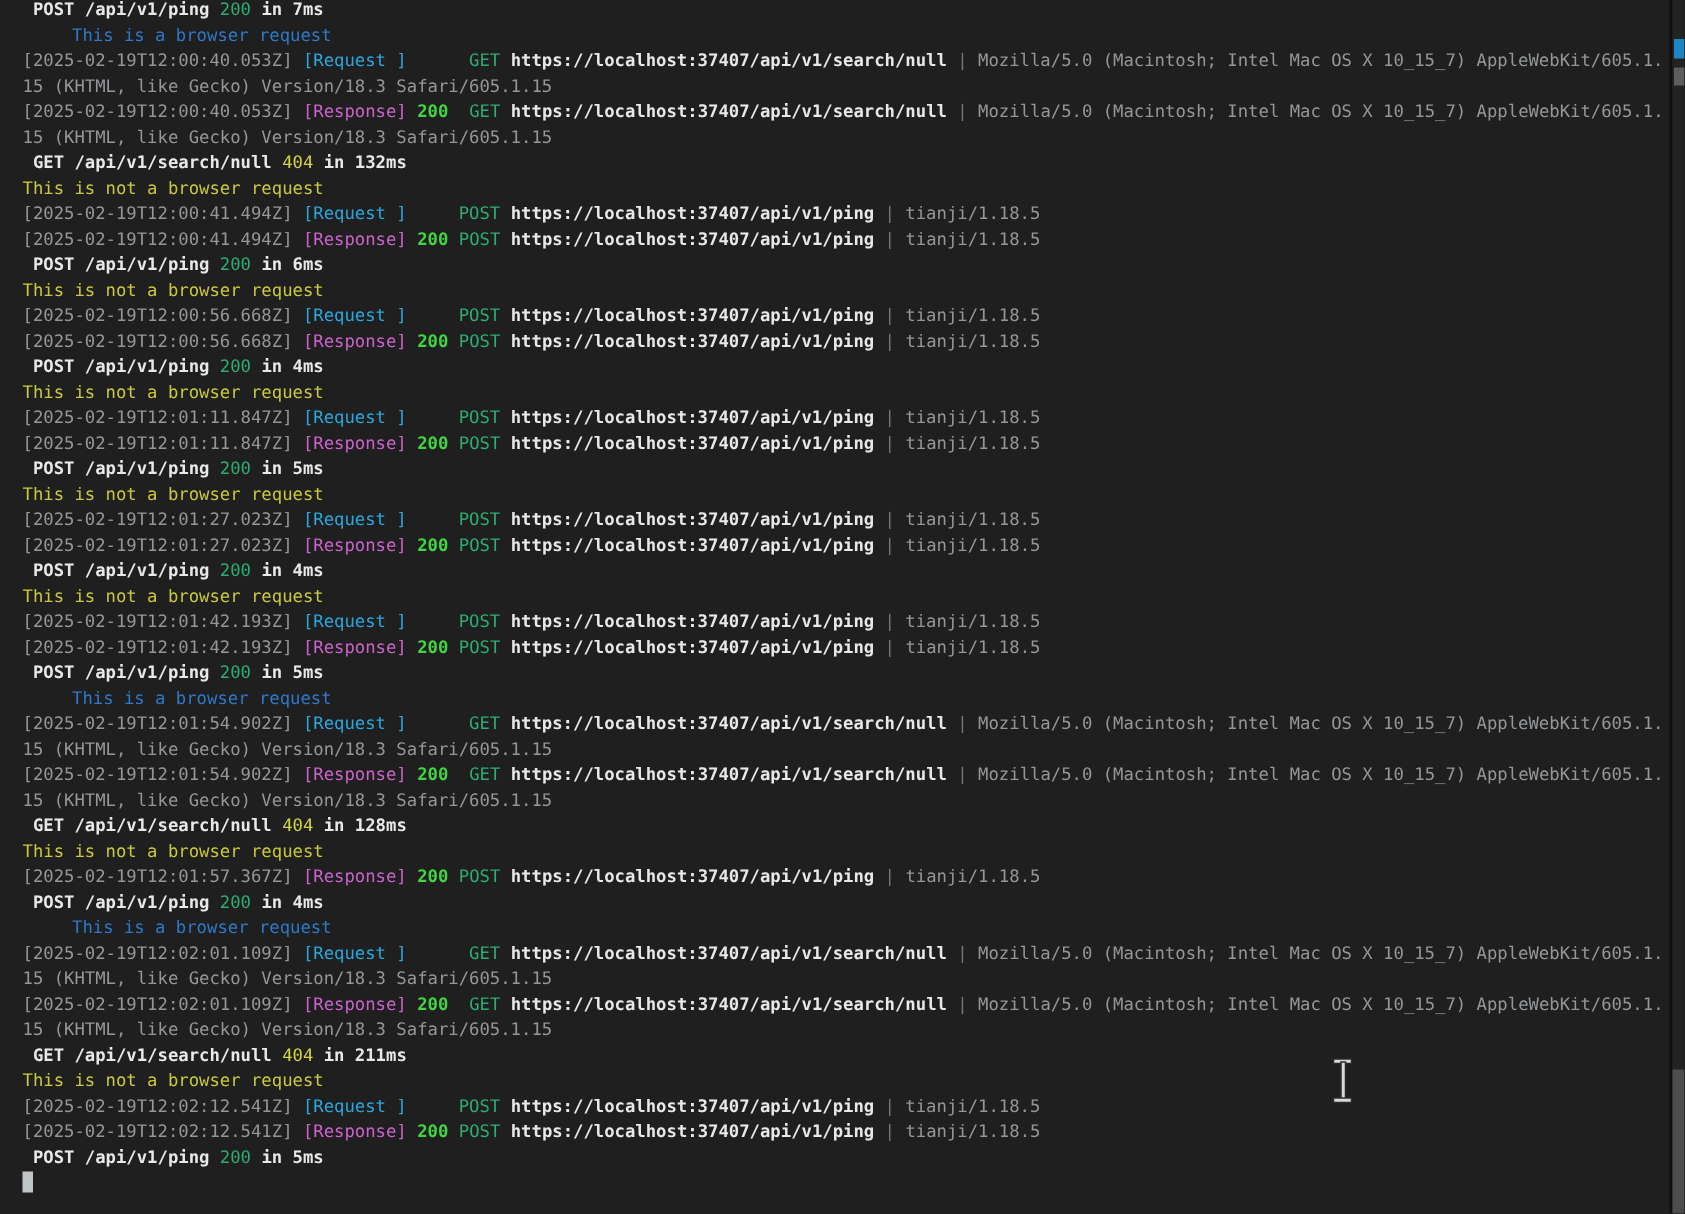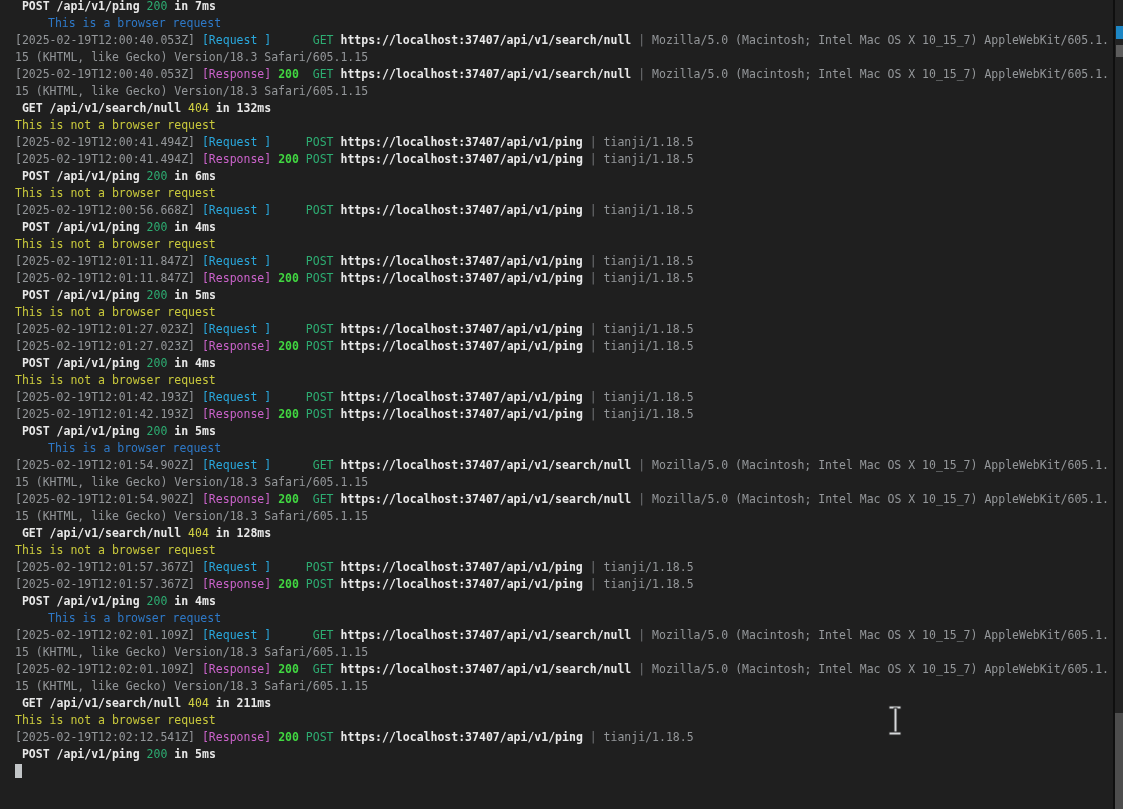--- a/index.html
+++ b/index.html
@@ -68,50 +68,51 @@
     <div class="row"><span class="c-ts">15 (KHTML, like Gecko) Version/18.3 Safari/605.1.15</span></div>
     <div class="row"><span class="c-ts">[2025-02-19T12:00:40.053Z] </span><span class="c-resp">[Response]</span><span class="c-p"> </span><span class="c-ok">200</span><span class="c-p">  </span><span class="c-m">GET</span><span class="c-p"> </span><span class="c-url">https://localhost:37407/api/v1/search/null</span><span class="c-dim"> | </span><span class="c-ts">Mozilla/5.0 (Macintosh; Intel Mac OS X 10_15_7) AppleWebKit/605.1.</span></div>
     <div class="row"><span class="c-ts">15 (KHTML, like Gecko) Version/18.3 Safari/605.1.15</span></div>
     <div class="row"><span class="c-w"> GET /api/v1/search/null </span><span class="c-e">404</span><span class="c-w"> in 132ms</span></div>
     <div class="row"><span class="c-y">This is not a browser request</span></div>
     <div class="row"><span class="c-ts">[2025-02-19T12:00:41.494Z] </span><span class="c-req">[Request ]</span><span class="c-p">     </span><span class="c-m">POST</span><span class="c-p"> </span><span class="c-url">https://localhost:37407/api/v1/ping</span><span class="c-dim"> | </span><span class="c-ts">tianji/1.18.5</span></div>
     <div class="row"><span class="c-ts">[2025-02-19T12:00:41.494Z] </span><span class="c-resp">[Response]</span><span class="c-p"> </span><span class="c-ok">200</span><span class="c-p"> </span><span class="c-m">POST</span><span class="c-p"> </span><span class="c-url">https://localhost:37407/api/v1/ping</span><span class="c-dim"> | </span><span class="c-ts">tianji/1.18.5</span></div>
     <div class="row"><span class="c-w"> POST /api/v1/ping </span><span class="c-s">200</span><span class="c-w"> in 6ms</span></div>
     <div class="row"><span class="c-y">This is not a browser request</span></div>
     <div class="row"><span class="c-ts">[2025-02-19T12:00:56.668Z] </span><span class="c-req">[Request ]</span><span class="c-p">     </span><span class="c-m">POST</span><span class="c-p"> </span><span class="c-url">https://localhost:37407/api/v1/ping</span><span class="c-dim"> | </span><span class="c-ts">tianji/1.18.5</span></div>
+    <div class="row"><span class="c-ts">[2025-02-19T12:00:56.668Z] </span><span class="c-resp">[Response]</span><span class="c-p"> </span><span class="c-ok">200</span><span class="c-p"> </span><span class="c-m">POST</span><span class="c-p"> </span><span class="c-url">https://localhost:37407/api/v1/ping</span><span class="c-dim"> | </span><span class="c-ts">tianji/1.18.5</span></div>
     <div class="row"><span class="c-w"> POST /api/v1/ping </span><span class="c-s">200</span><span class="c-w"> in 4ms</span></div>
     <div class="row"><span class="c-y">This is not a browser request</span></div>
     <div class="row"><span class="c-ts">[2025-02-19T12:01:11.847Z] </span><span class="c-req">[Request ]</span><span class="c-p">     </span><span class="c-m">POST</span><span class="c-p"> </span><span class="c-url">https://localhost:37407/api/v1/ping</span><span class="c-dim"> | </span><span class="c-ts">tianji/1.18.5</span></div>
     <div class="row"><span class="c-ts">[2025-02-19T12:01:11.847Z] </span><span class="c-resp">[Response]</span><span class="c-p"> </span><span class="c-ok">200</span><span class="c-p"> </span><span class="c-m">POST</span><span class="c-p"> </span><span class="c-url">https://localhost:37407/api/v1/ping</span><span class="c-dim"> | </span><span class="c-ts">tianji/1.18.5</span></div>
     <div class="row"><span class="c-w"> POST /api/v1/ping </span><span class="c-s">200</span><span class="c-w"> in 5ms</span></div>
     <div class="row"><span class="c-y">This is not a browser request</span></div>
     <div class="row"><span class="c-ts">[2025-02-19T12:01:27.023Z] </span><span class="c-req">[Request ]</span><span class="c-p">     </span><span class="c-m">POST</span><span class="c-p"> </span><span class="c-url">https://localhost:37407/api/v1/ping</span><span class="c-dim"> | </span><span class="c-ts">tianji/1.18.5</span></div>
     <div class="row"><span class="c-ts">[2025-02-19T12:01:27.023Z] </span><span class="c-resp">[Response]</span><span class="c-p"> </span><span class="c-ok">200</span><span class="c-p"> </span><span class="c-m">POST</span><span class="c-p"> </span><span class="c-url">https://localhost:37407/api/v1/ping</span><span class="c-dim"> | </span><span class="c-ts">tianji/1.18.5</span></div>
     <div class="row"><span class="c-w"> POST /api/v1/ping </span><span class="c-s">200</span><span class="c-w"> in 4ms</span></div>
     <div class="row"><span class="c-y">This is not a browser request</span></div>
     <div class="row"><span class="c-ts">[2025-02-19T12:01:42.193Z] </span><span class="c-req">[Request ]</span><span class="c-p">     </span><span class="c-m">POST</span><span class="c-p"> </span><span class="c-url">https://localhost:37407/api/v1/ping</span><span class="c-dim"> | </span><span class="c-ts">tianji/1.18.5</span></div>
     <div class="row"><span class="c-ts">[2025-02-19T12:01:42.193Z] </span><span class="c-resp">[Response]</span><span class="c-p"> </span><span class="c-ok">200</span><span class="c-p"> </span><span class="c-m">POST</span><span class="c-p"> </span><span class="c-url">https://localhost:37407/api/v1/ping</span><span class="c-dim"> | </span><span class="c-ts">tianji/1.18.5</span></div>
     <div class="row"><span class="c-w"> POST /api/v1/ping </span><span class="c-s">200</span><span class="c-w"> in 5ms</span></div>
     <div class="row"><span class="c-b">This is a browser request</span></div>
     <div class="row"><span class="c-ts">[2025-02-19T12:01:54.902Z] </span><span class="c-req">[Request ]</span><span class="c-p">      </span><span class="c-m">GET</span><span class="c-p"> </span><span class="c-url">https://localhost:37407/api/v1/search/null</span><span class="c-dim"> | </span><span class="c-ts">Mozilla/5.0 (Macintosh; Intel Mac OS X 10_15_7) AppleWebKit/605.1.</span></div>
     <div class="row"><span class="c-ts">15 (KHTML, like Gecko) Version/18.3 Safari/605.1.15</span></div>
     <div class="row"><span class="c-ts">[2025-02-19T12:01:54.902Z] </span><span class="c-resp">[Response]</span><span class="c-p"> </span><span class="c-ok">200</span><span class="c-p">  </span><span class="c-m">GET</span><span class="c-p"> </span><span class="c-url">https://localhost:37407/api/v1/search/null</span><span class="c-dim"> | </span><span class="c-ts">Mozilla/5.0 (Macintosh; Intel Mac OS X 10_15_7) AppleWebKit/605.1.</span></div>
     <div class="row"><span class="c-ts">15 (KHTML, like Gecko) Version/18.3 Safari/605.1.15</span></div>
     <div class="row"><span class="c-w"> GET /api/v1/search/null </span><span class="c-e">404</span><span class="c-w"> in 128ms</span></div>
     <div class="row"><span class="c-y">This is not a browser request</span></div>
-    <div class="row"><span class="c-ts">[2025-02-19T12:01:57.367Z] </span><span class="c-req">[Request ]</span><span class="c-p">     </span><span class="c-m">POST</span><span class="c-p"> </span><span class="c-url">https://localhost:37407/api/v1/ping</span><span class="c-dim"> | </span><span class="c-ts">tianji/1.18.5</span></div>
     <div class="row"><span class="c-ts">[2025-02-19T12:01:57.367Z] </span><span class="c-resp">[Response]</span><span class="c-p"> </span><span class="c-ok">200</span><span class="c-p"> </span><span class="c-m">POST</span><span class="c-p"> </span><span class="c-url">https://localhost:37407/api/v1/ping</span><span class="c-dim"> | </span><span class="c-ts">tianji/1.18.5</span></div>
     <div class="row"><span class="c-w"> POST /api/v1/ping </span><span class="c-s">200</span><span class="c-w"> in 4ms</span></div>
     <div class="row"><span class="c-b">This is a browser request</span></div>
     <div class="row"><span class="c-ts">[2025-02-19T12:02:01.109Z] </span><span class="c-req">[Request ]</span><span class="c-p">      </span><span class="c-m">GET</span><span class="c-p"> </span><span class="c-url">https://localhost:37407/api/v1/search/null</span><span class="c-dim"> | </span><span class="c-ts">Mozilla/5.0 (Macintosh; Intel Mac OS X 10_15_7) AppleWebKit/605.1.</span></div>
     <div class="row"><span class="c-ts">15 (KHTML, like Gecko) Version/18.3 Safari/605.1.15</span></div>
     <div class="row"><span class="c-ts">[2025-02-19T12:02:01.109Z] </span><span class="c-resp">[Response]</span><span class="c-p"> </span><span class="c-ok">200</span><span class="c-p">  </span><span class="c-m">GET</span><span class="c-p"> </span><span class="c-url">https://localhost:37407/api/v1/search/null</span><span class="c-dim"> | </span><span class="c-ts">Mozilla/5.0 (Macintosh; Intel Mac OS X 10_15_7) AppleWebKit/605.1.</span></div>
     <div class="row"><span class="c-ts">15 (KHTML, like Gecko) Version/18.3 Safari/605.1.15</span></div>
     <div class="row"><span class="c-w"> GET /api/v1/search/null </span><span class="c-e">404</span><span class="c-w"> in 211ms</span></div>
     <div class="row"><span class="c-y">This is not a browser request</span></div>
+    <div class="row"><span class="c-ts">[2025-02-19T12:02:12.541Z] </span><span class="c-req">[Request ]</span><span class="c-p">     </span><span class="c-m">POST</span><span class="c-p"> </span><span class="c-url">https://localhost:37407/api/v1/ping</span><span class="c-dim"> | </span><span class="c-ts">tianji/1.18.5</span></div>
     <div class="row"><span class="c-ts">[2025-02-19T12:02:12.541Z] </span><span class="c-resp">[Response]</span><span class="c-p"> </span><span class="c-ok">200</span><span class="c-p"> </span><span class="c-m">POST</span><span class="c-p"> </span><span class="c-url">https://localhost:37407/api/v1/ping</span><span class="c-dim"> | </span><span class="c-ts">tianji/1.18.5</span></div>
     <div class="row"><span class="c-w"> POST /api/v1/ping </span><span class="c-s">200</span><span class="c-w"> in 5ms</span></div>
     <div class="row"><span class="block-cursor"></span></div>
   </div>
 
 <div class="scroll-divider"></div>
 
 <div class="scrollbar">
   <div class="scroll-marker-blue"></div>
   <div class="scroll-marker-gray"></div>

